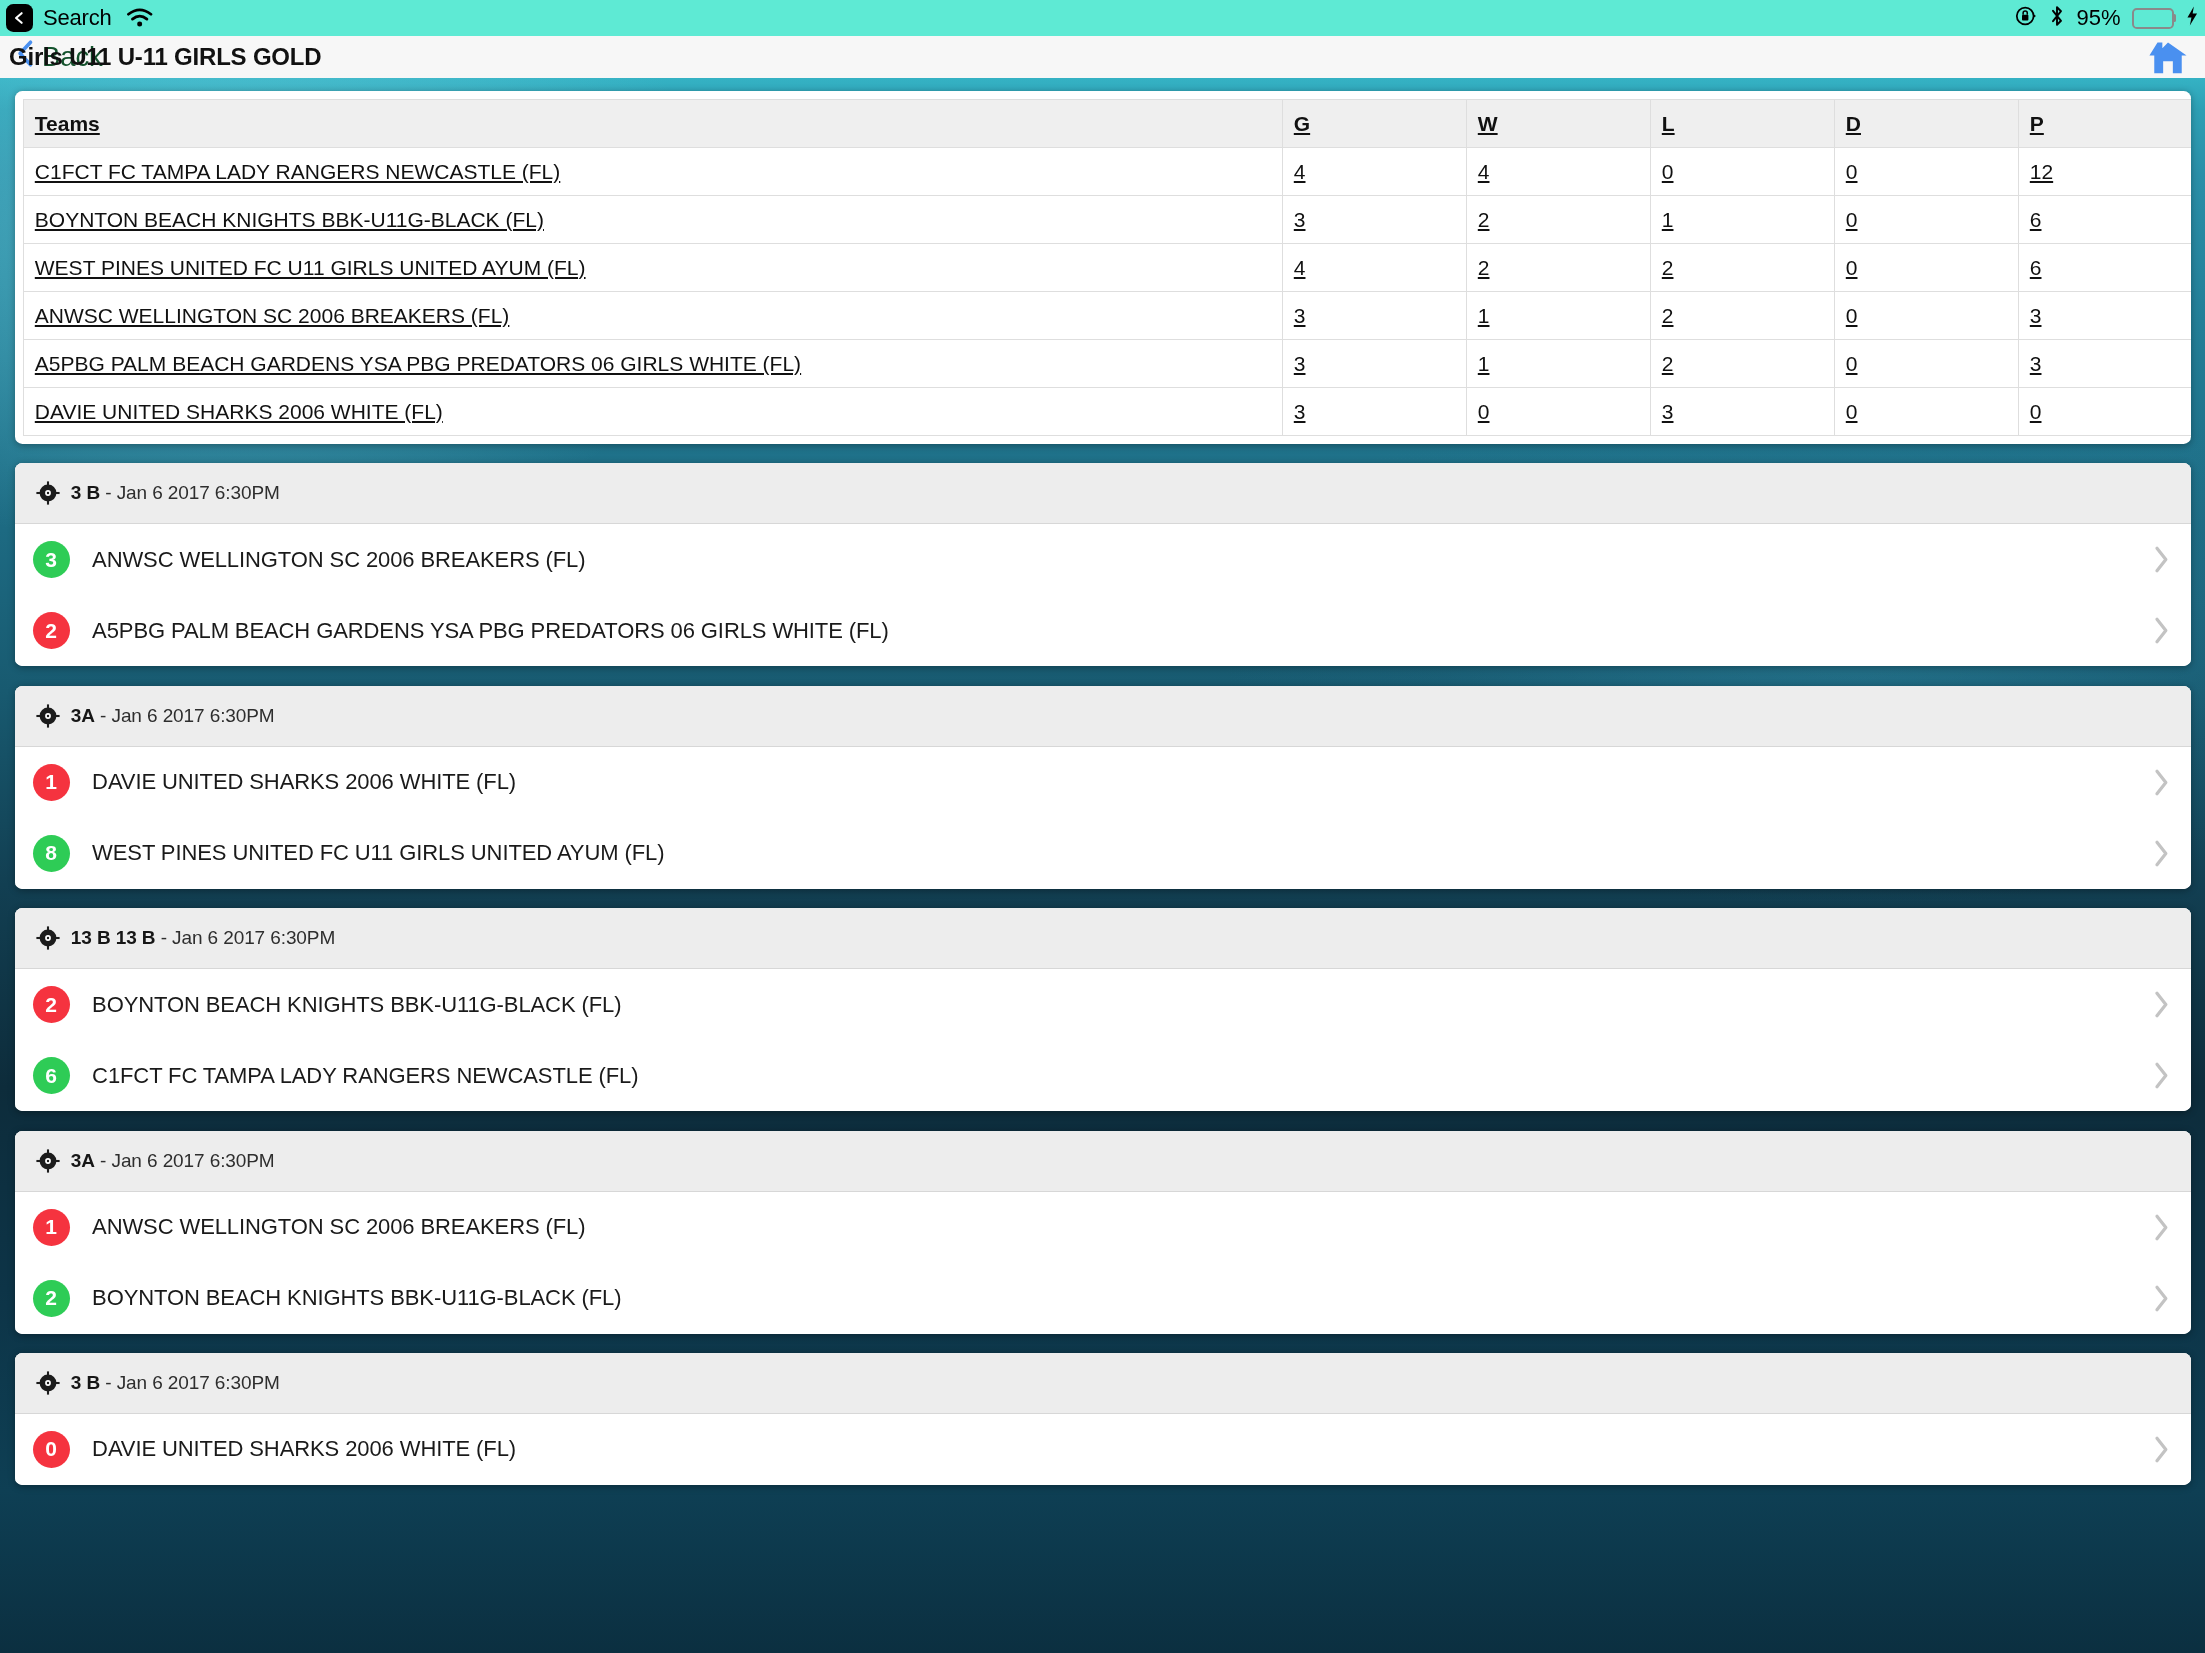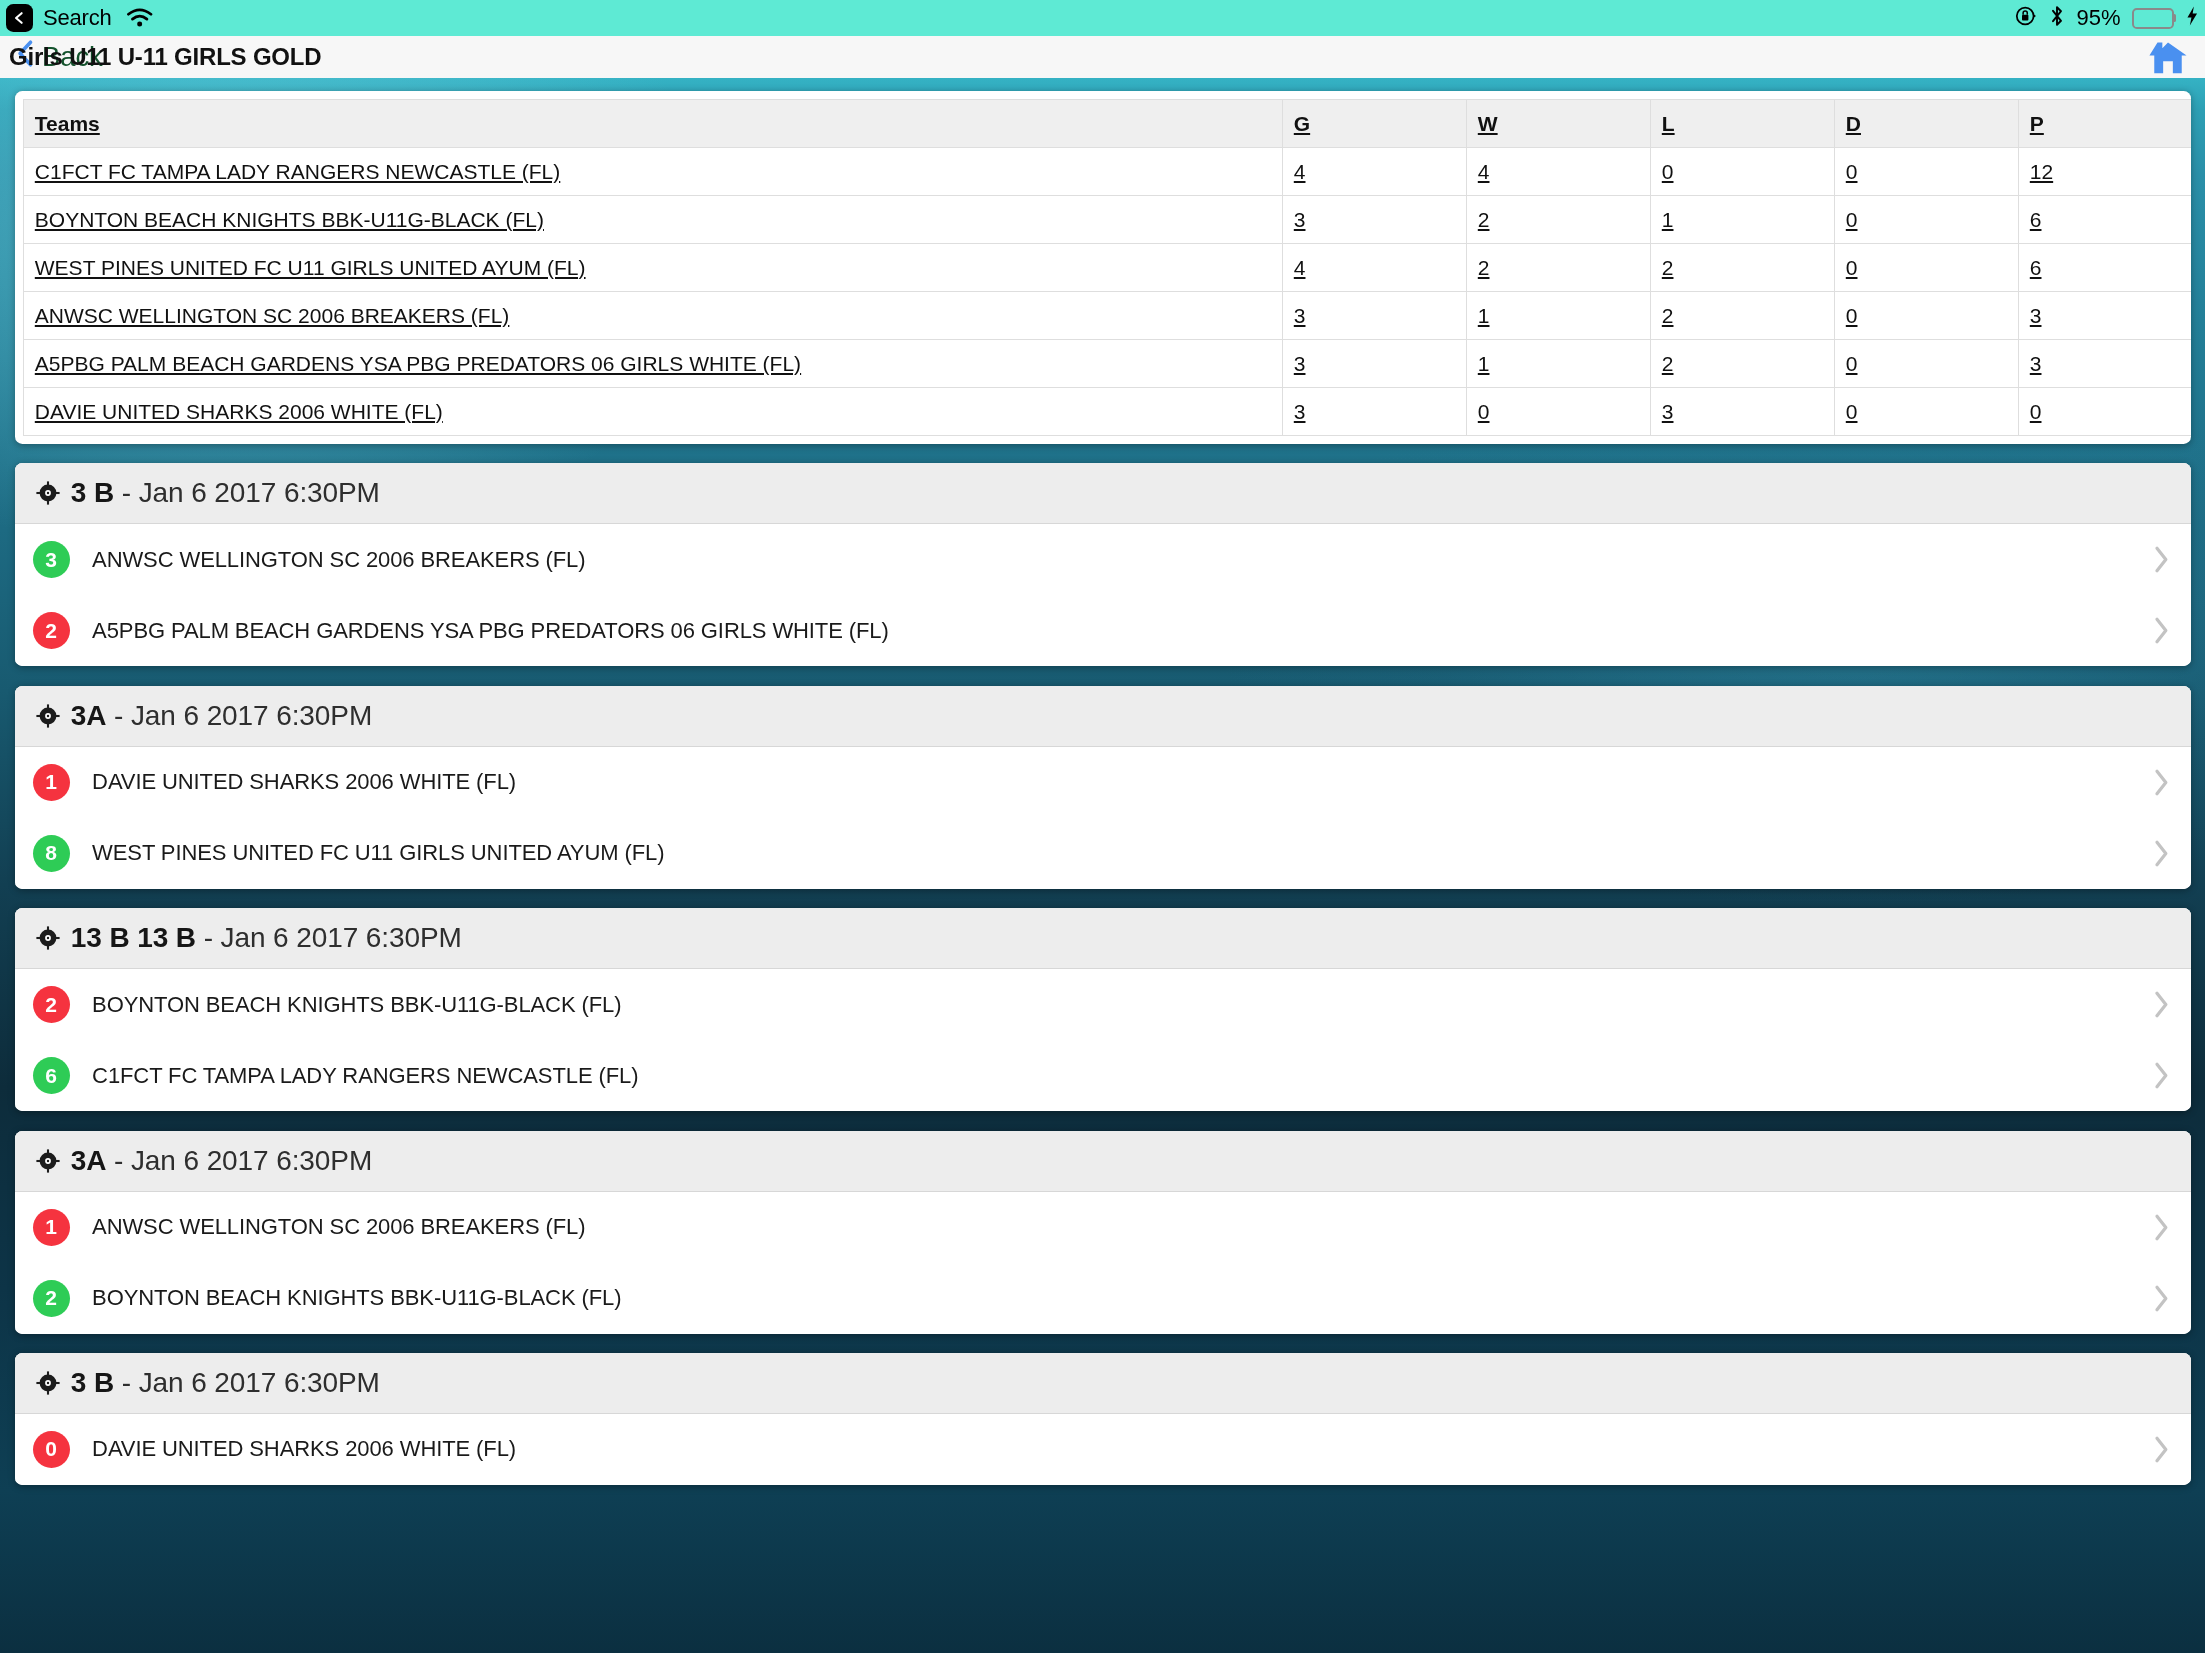--- a/index.html
+++ b/index.html
@@ -210,21 +210,21 @@
   
   .match-card { margin-bottom: 19.4px; }
   .match-header {
     background: #ededed;
     border-bottom: 0.8px solid #d7d7d7;
     height: 61px;
     display: flex;
     align-items: center;
     gap: 11.3px;
     padding: 0 21px;
-    font-size: 28px;
+    font-size: 19px;
     color: #2e2e2e;
   }
   .ball-icon { display: flex; align-items: center; flex: none; }
   .match-header .hdr-text { letter-spacing: -0.1px; }
   .match-header .hdr-text b { font-weight: 700; color: #161616; }
 
   .match-row {
     display: flex;
     align-items: center;
     height: 71px;

